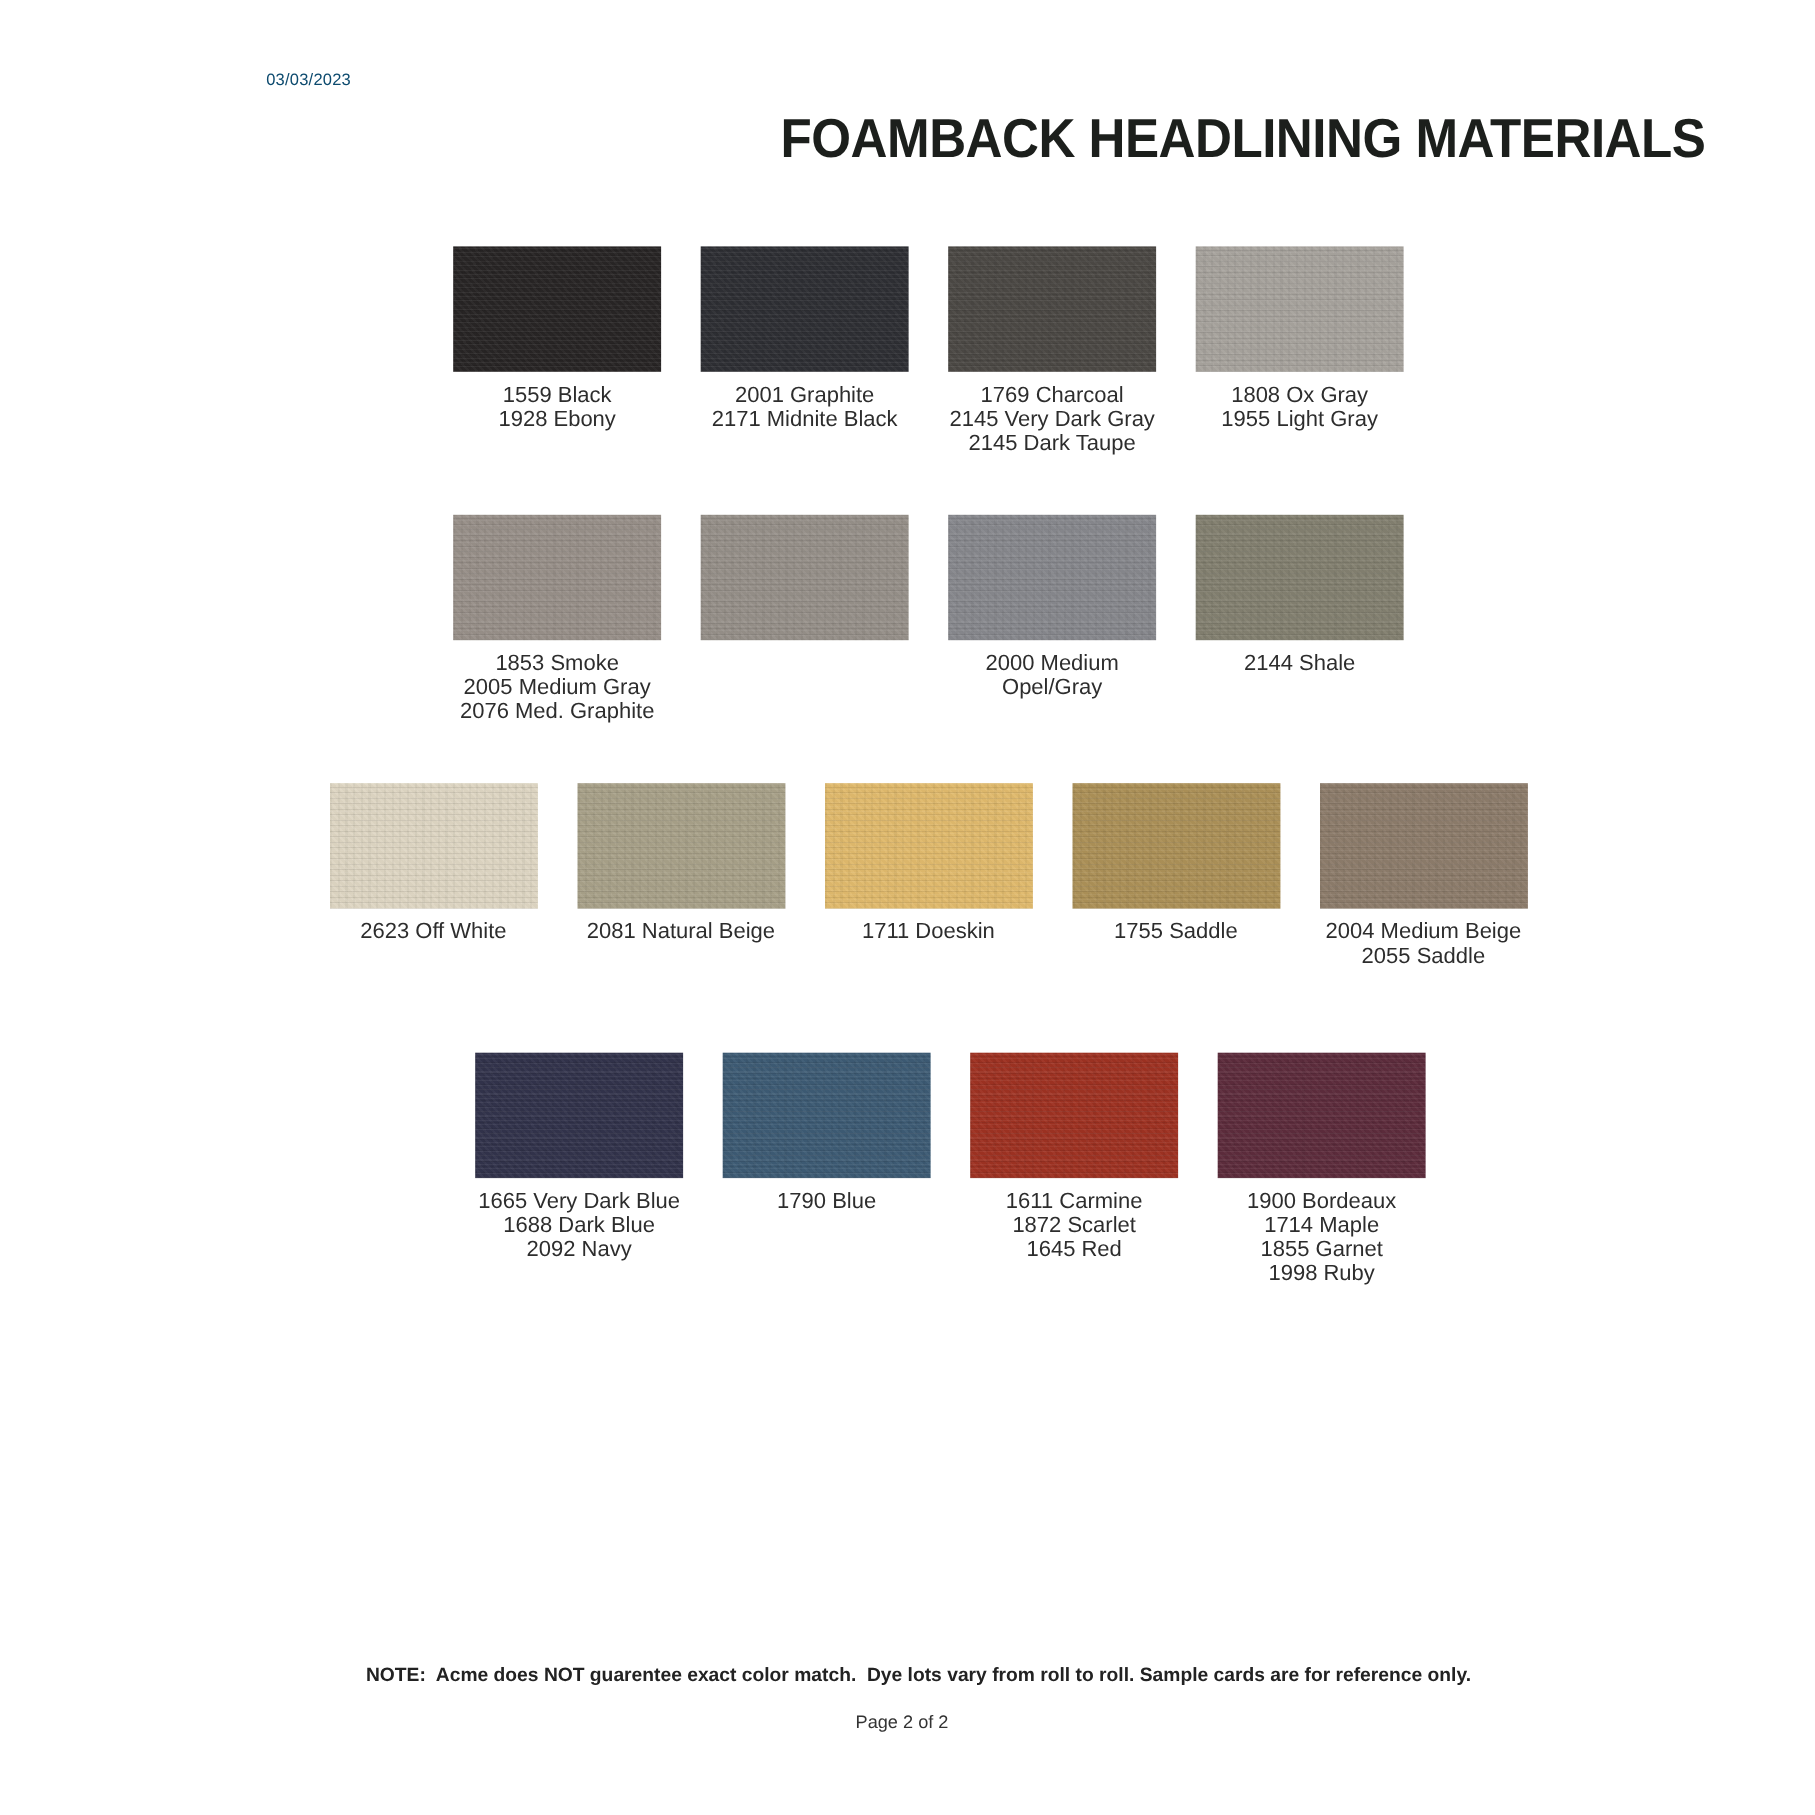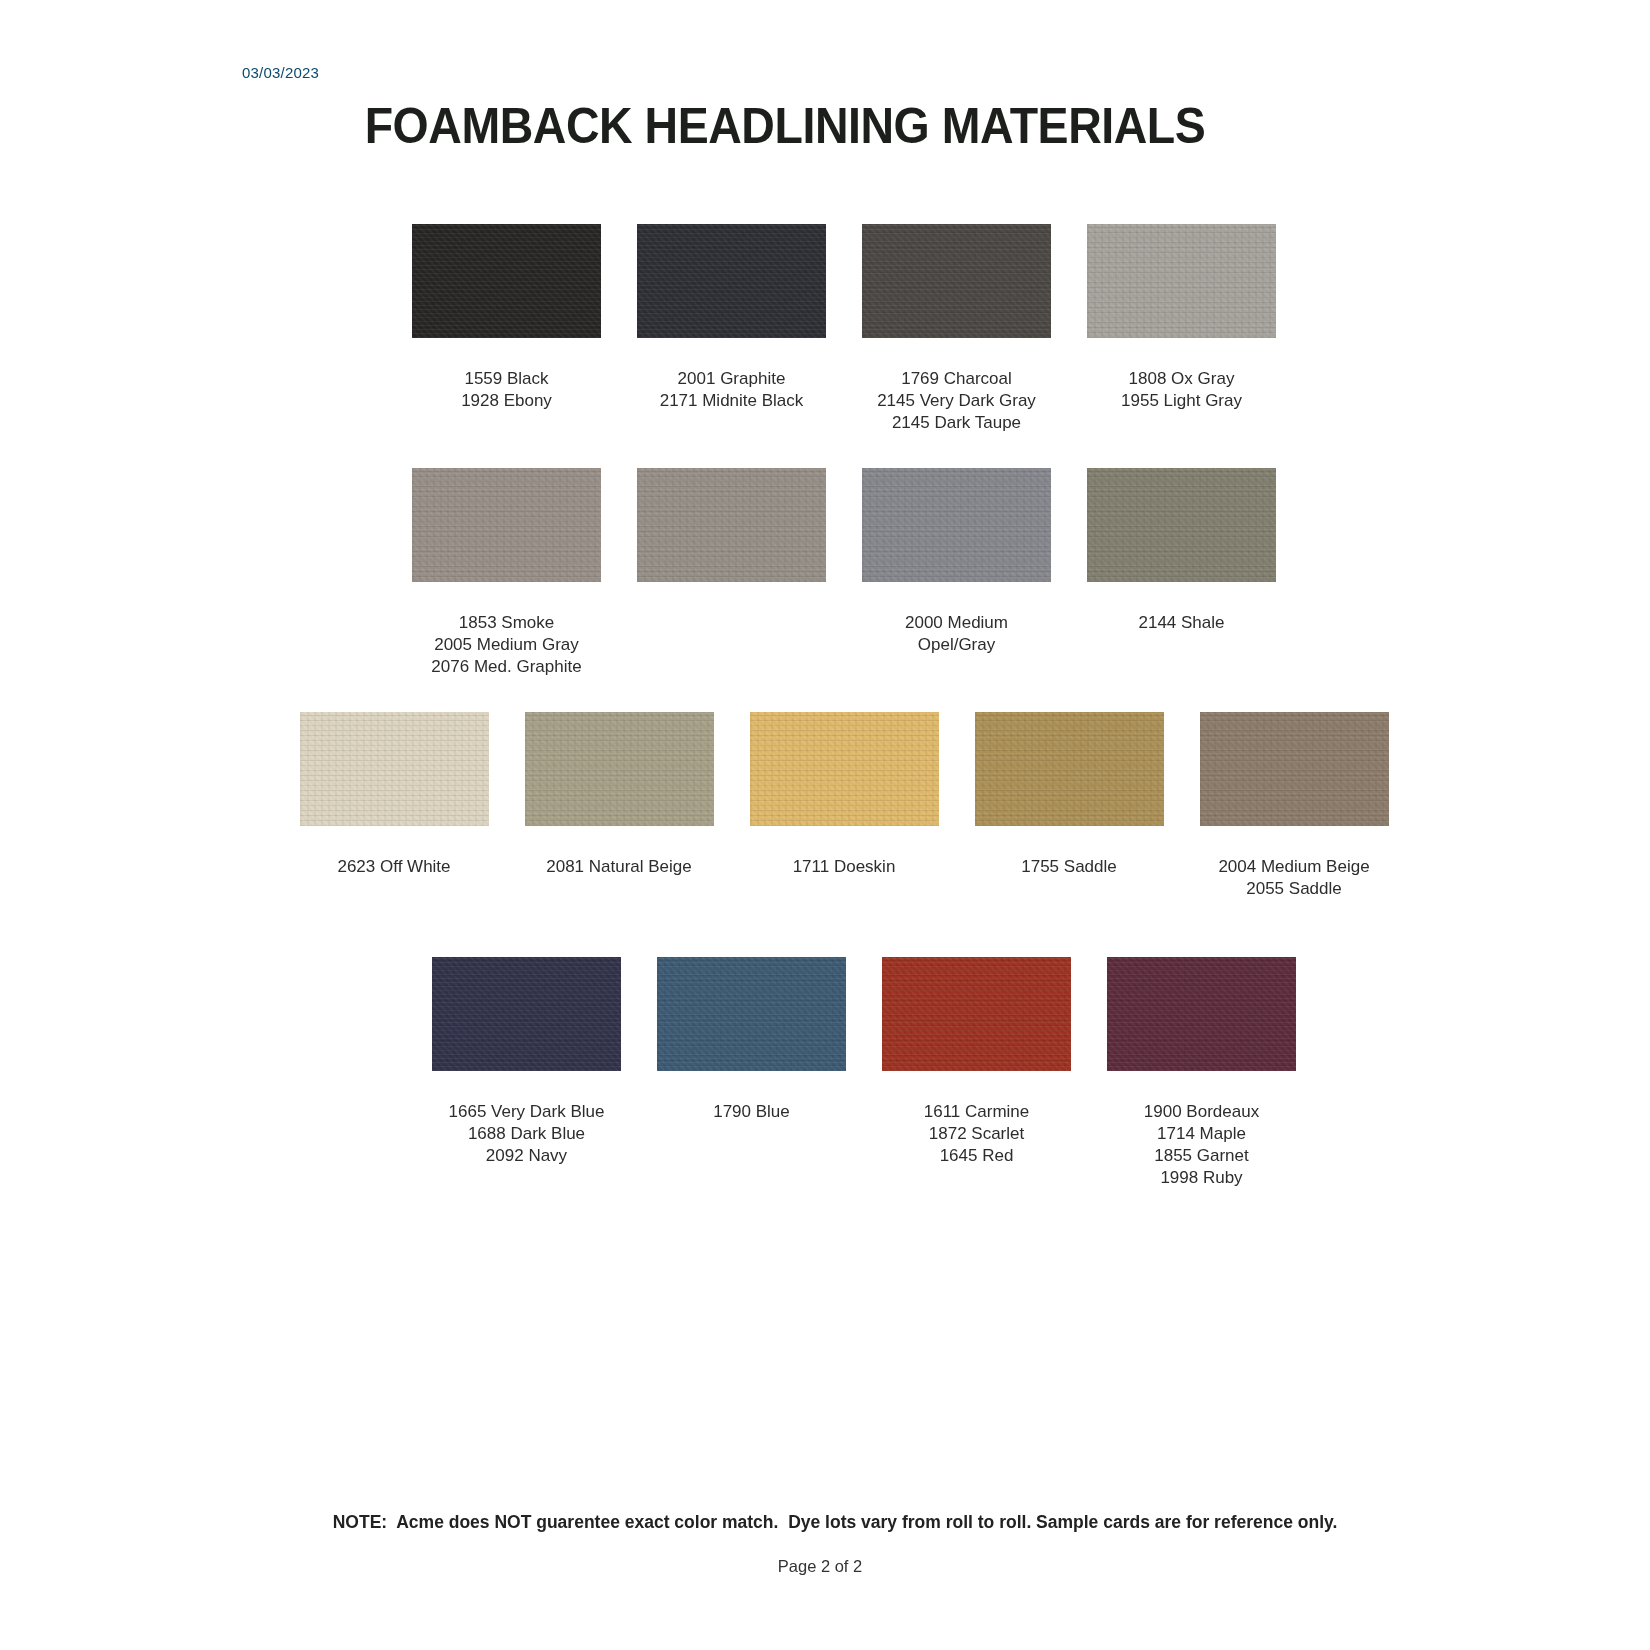--- a/index.html
+++ b/index.html
@@ -18,24 +18,24 @@
   .date {
     position: absolute;
     left: 242px;
     top: 64px;
     font-size: 15px;
     color: #0c4a6e;
     letter-spacing: 0.2px;
   }
   .title-wrap {
     position: absolute;
-    left: 0;
+    left: 12px;
     top: 100px;
     width: 1570px;
-    text-align: center;
+    text-align: right;
   }
   .title {
     display: inline-block;
     font-size: 50px;
     line-height: 52px;
     font-weight: bold;
     color: #1c1f1c;
     letter-spacing: -0.5px;
     transform: scaleX(0.93);
     transform-origin: center;
@@ -66,23 +66,23 @@
     height: 114px;
     position: relative;
     
     background-image:
       repeating-linear-gradient(0deg, rgba(255,255,255,0.055) 0 1px, rgba(0,0,0,0) 1px 4px),
       repeating-linear-gradient(0deg, rgba(0,0,0,0.075) 0 1px, rgba(0,0,0,0) 1px 5px),
       repeating-linear-gradient(90deg, rgba(0,0,0,0.035) 0 2px, rgba(0,0,0,0) 2px 7px),
       repeating-linear-gradient(47deg, rgba(255,255,255,0.03) 0 2px, rgba(0,0,0,0.02) 2px 5px);
   }
   .labels {
-    margin-top: 30px;
+    margin-top: 10px;
     text-align: center;
-    font-size: 17px;
+    font-size: 20px;
     line-height: 22px;
     color: #2d2d2d;
     white-space: nowrap;
   }
   .note {
     position: absolute;
     left: 0;
     top: 1512px;
     width: 100%;
     text-align: center;

